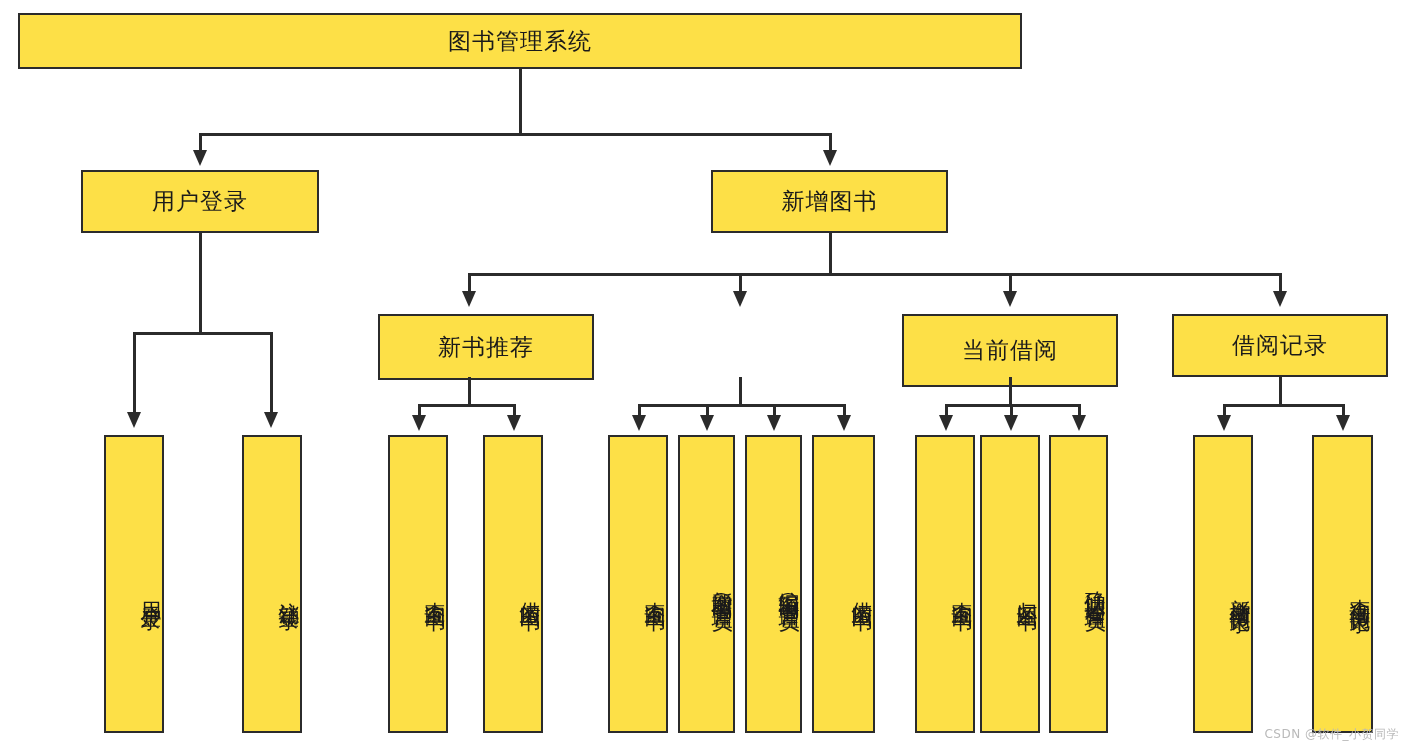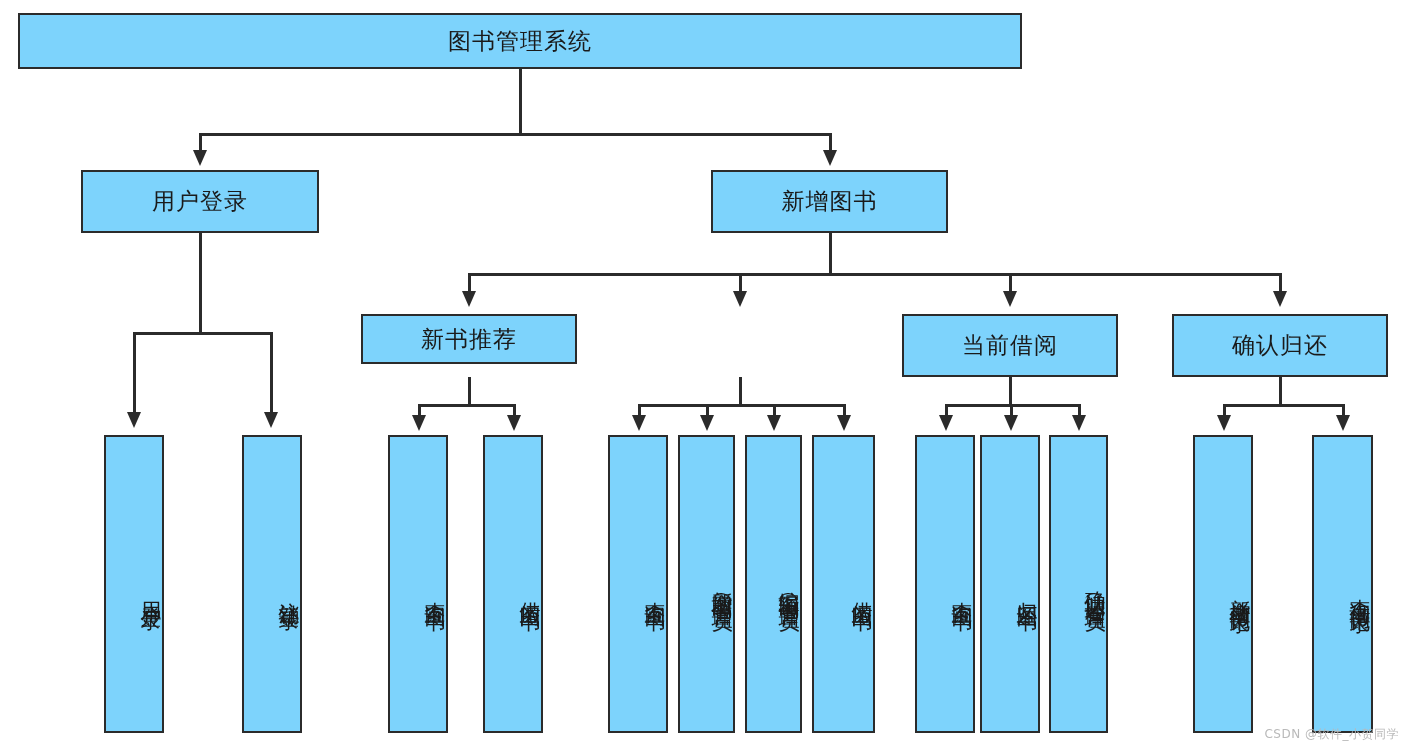--- a/index.html
+++ b/index.html
@@ -14,21 +14,21 @@
     position: relative;
     width: 1405px;
     height: 747px;
     background: #ffffff;
     overflow: hidden;
   }
   .node {
     position: absolute;
     box-sizing: border-box;
     border: 2.5px solid #2b2b2b;
-    background: #7dd3fc;
+    background: #fde047;
     display: flex;
     align-items: center;
     justify-content: center;
     color: #1a1a1a;
     text-align: center;
   }
   .node.h-node {
     font-size: 23px;
     letter-spacing: 1px;
   }
@@ -101,23 +101,23 @@
   <div class="conn h" style="left:468px; top:273px; width:812px;"></div>
   <div class="conn v" style="left:468px; top:273px; height:22px;"></div>
   <div class="arrow" style="left:462px; top:291px;"></div>
   <div class="conn v" style="left:739px; top:273px; height:22px;"></div>
   <div class="arrow" style="left:733px; top:291px;"></div>
   <div class="conn v" style="left:1009px; top:273px; height:22px;"></div>
   <div class="arrow" style="left:1003px; top:291px;"></div>
   <div class="conn v" style="left:1279px; top:273px; height:22px;"></div>
   <div class="arrow" style="left:1273px; top:291px;"></div>
 
-  <div class="node h-node" style="left:361px; top:314px; width:216px; height:50px;">新书推荐</div>
-  <div class="node h-node" style="left:902px; top:314px; width:216px; height:63px;">当前借阅</div>
-  <div class="node h-node" style="left:1172px; top:314px; width:216px; height:63px;">确认归还</div>
+  <div class="node h-node" style="left:378px; top:314px; width:216px; height:66px;">新书推荐</div>
+  <div class="node h-node" style="left:902px; top:314px; width:216px; height:73px;">当前借阅</div>
+  <div class="node h-node" style="left:1172px; top:314px; width:216px; height:63px;">借阅记录</div>
 
   <div class="conn v" style="left:468px; top:377px; height:29px;"></div>
   <div class="conn h" style="left:418px; top:404px; width:95px;"></div>
   <div class="conn v" style="left:418px; top:404px; height:14px;"></div>
   <div class="arrow" style="left:412px; top:415px;"></div>
   <div class="conn v" style="left:513px; top:404px; height:14px;"></div>
   <div class="arrow" style="left:507px; top:415px;"></div>
 
   <div class="conn v" style="left:739px; top:377px; height:29px;"></div>
   <div class="conn h" style="left:638px; top:404px; width:205px;"></div>

